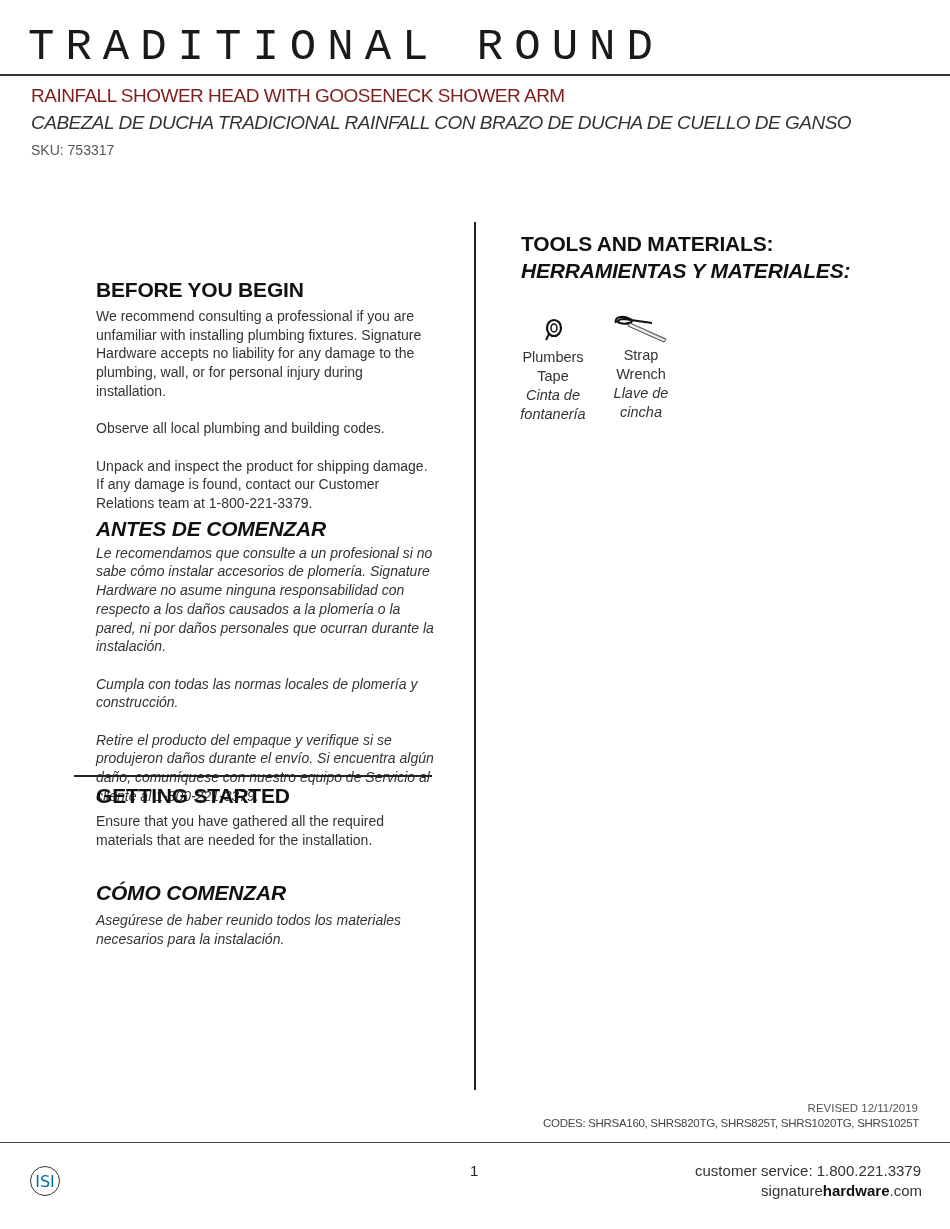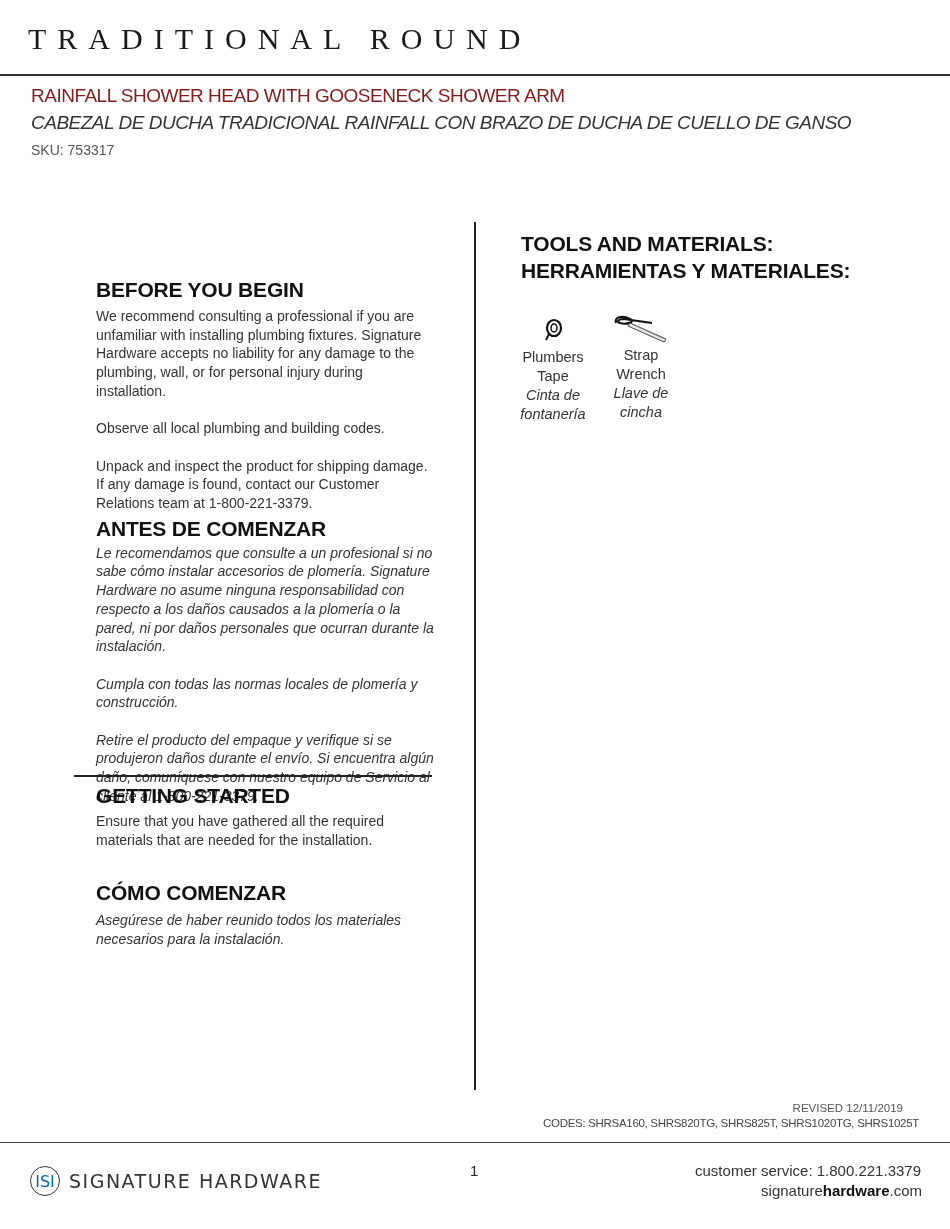--- a/index.html
+++ b/index.html
@@ -1,36 +1,36 @@
 <!DOCTYPE html>
 <html><head>
 <meta charset="utf-8">
 <style>
   html, body { margin: 0; padding: 0; background: #ffffff; }
   body { width: 950px; height: 1229px; position: relative; overflow: hidden; font-family: "Liberation Sans", sans-serif; color: #1a1a1a; }
   .abs { position: absolute; }
-  .title { left: 28px; top: 22px; font-size: 30px; font-weight: 300; letter-spacing: 11px; color: #1a1a1a; font-family: Liberation Serif, serif; font-weight: normal; transform: scaleY(1); }
+  .title { left: 28px; top: 22px; font-size: 44px; font-weight: 300; letter-spacing: 11px; color: #1a1a1a; font-family: Liberation Mono, monospace; font-weight: normal; transform: scaleY(1); }
   .title-rule { left: 0; top: 74px; width: 950px; height: 2px; background: #333; }
   .subtitle { left: 31px; top: 85px; font-size: 19px; color: #7f1d1d; letter-spacing: -0.5px; }
   .subtitle-es { left: 31px; top: 112px; font-size: 19px; color: #333; font-style: italic; letter-spacing: -0.5px; }
   .sku { left: 31px; top: 142px; font-size: 14px; color: #555; }
   .vdivider { left: 474px; top: 222px; width: 2px; height: 868px; background: #222; }
   .col-left { left: 96px; top: 232px; width: 340px; margin-top: 46px; }
   h2 { margin: 0; font-size: 21px; font-weight: bold; color: #111; letter-spacing: -0.2px; }
-  h2.it { }
+  h2.it { font-style: italic; }
   p { margin: 0; font-size: 14px; line-height: 18.7px; color: #333; }
   p.it { font-style: italic; }
   .gap { height: 18.7px; }
   .hr-left { left: 74px; top: 775px; width: 358px; height: 2px; background: #222; }
   .col-right { left: 521px; top: 232px; width: 400px; }
   .tools { left: 516px; top: 312px; display: flex; gap: 14px; }
   .tool { width: 74px; text-align: center; font-size: 14.5px; line-height: 19px; color: #333; }
   .tool .it { font-style: italic; }
   .tool-icon { height: 36px; display: flex; align-items: center; justify-content: center; }
-  .revised { right: 47px; top: 1102px; font-size: 11.5px; color: #555; text-align: right; }
+  .revised { right: 32px; top: 1102px; font-size: 11.5px; color: #555; text-align: right; }
   .codes { right: 31px; top: 1117px; font-size: 11.5px; color: #444; text-align: right; letter-spacing: -0.3px; }
   .footer-rule { left: 0; top: 1142px; width: 950px; height: 1px; background: #444; }
   .logo { left: 30px; top: 1166px; display: flex; align-items: center; gap: 9px; }
   .logo-mark { width: 30px; height: 30px; border: 1.5px solid #333; border-radius: 50%; display: flex; align-items: center; justify-content: center; font-size: 16px; color: #0369a1; font-family: "DejaVu Sans", sans-serif; box-sizing: border-box; }
   .logo-text { font-size: 19px; letter-spacing: 1.5px; color: #333; font-family: "DejaVu Sans", sans-serif; font-weight: normal; }
   .pagenum { left: 470px; top: 1162px; font-size: 15px; color: #222; }
   .cs { right: 29px; top: 1162px; font-size: 15px; color: #333; text-align: right; }
   .web { right: 28px; top: 1182px; font-size: 15px; color: #333; text-align: right; }
   .web b { font-weight: bold; color: #111; }
 </style>
@@ -105,18 +105,17 @@
     <div class="it">cincha</div>
   </div>
 </div>
 
 <div class="abs revised">REVISED 12/11/2019</div>
 <div class="abs codes">CODES: SHRSA160, SHRS820TG, SHRS825T, SHRS1020TG, SHRS1025T</div>
 <div class="abs footer-rule"></div>
 
 <div class="abs logo">
   <div class="logo-mark">ISI</div>
-  <div class="logo-text">SIGNATURE HARDWARE</div>
 </div>
 
 <div class="abs pagenum">1</div>
 <div class="abs cs">customer service: 1.800.221.3379</div>
 <div class="abs web"><span>signature</span><b>hardware</b><span>.com</span></div>
 
 </body></html>

